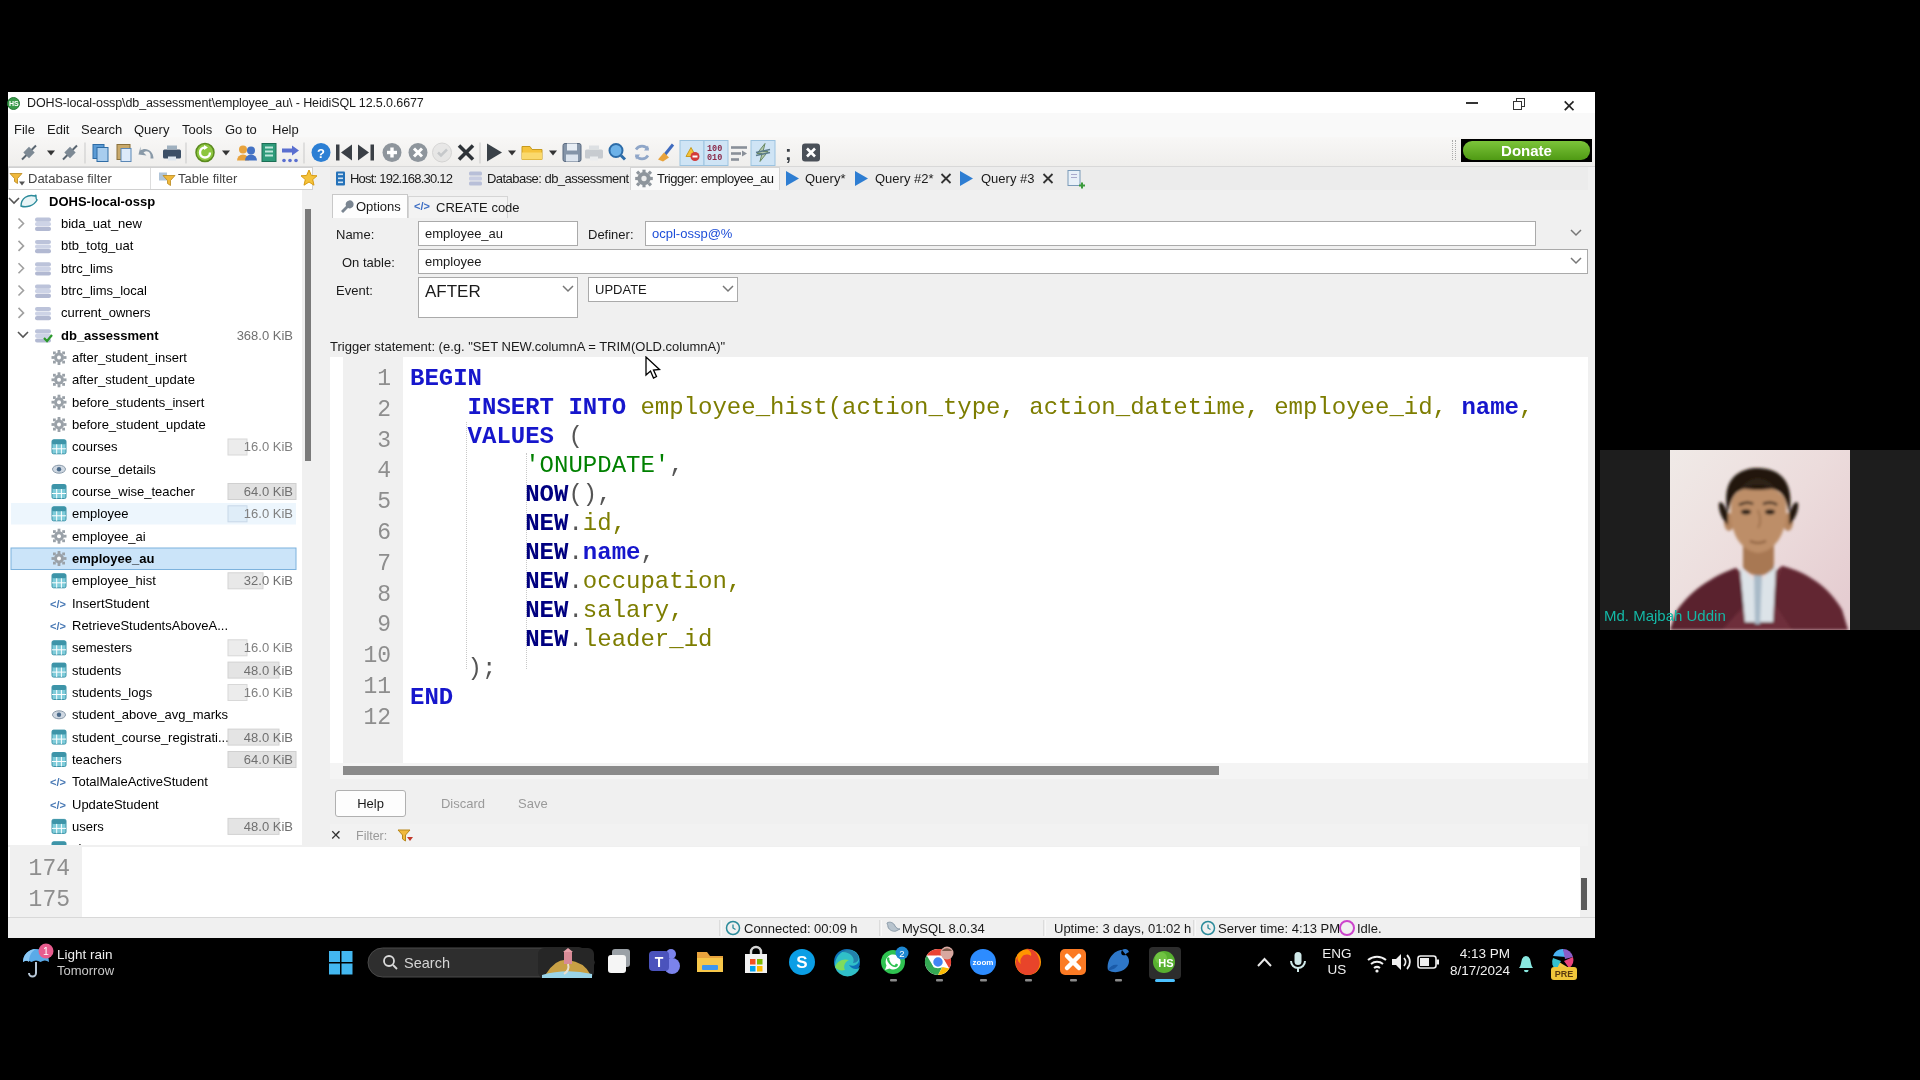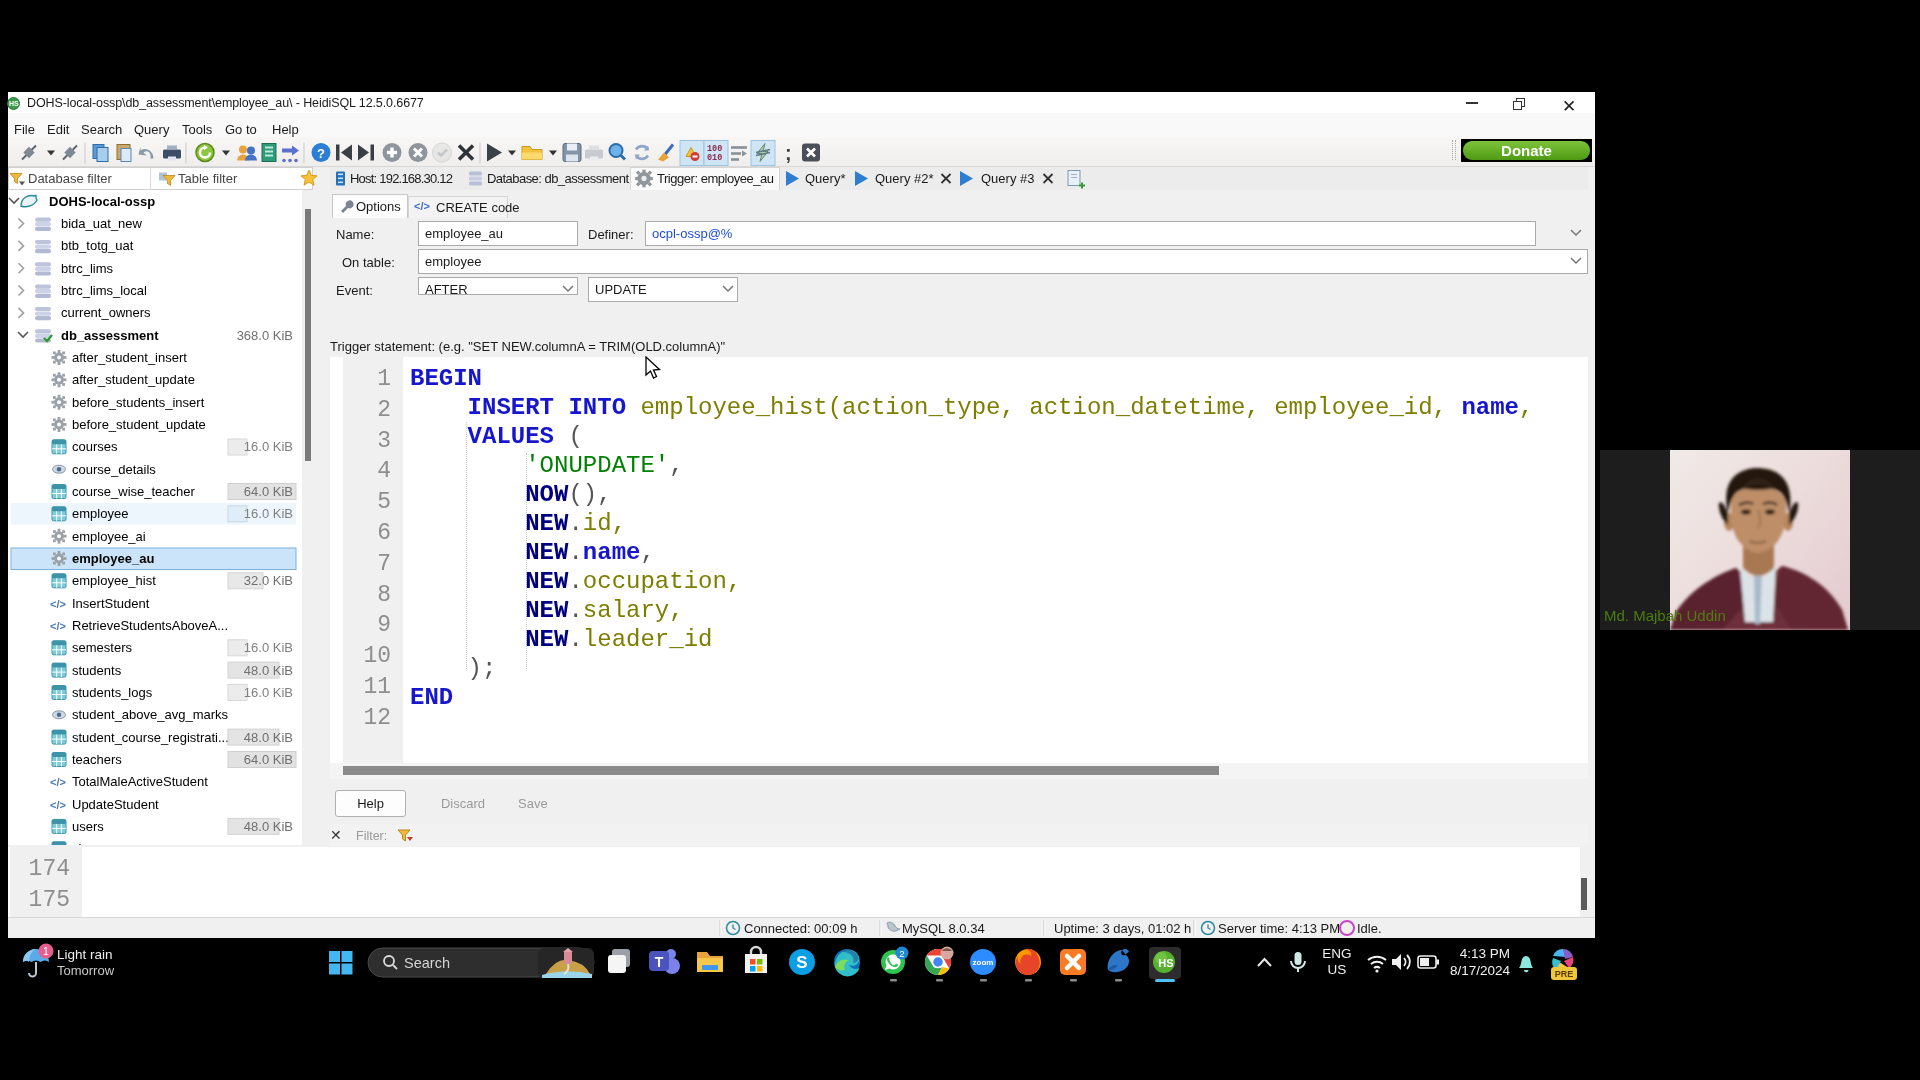--- a/index.html
+++ b/index.html
@@ -452,21 +452,21 @@
 
 <div class="a" style="left:418px;top:221px;width:160px;height:25px;background:#fff;border:1px solid #aaa;font-size:13px;color:#1a1a1a;padding:4px 6px;">employee_au</div>
 <div class="a" style="left:645px;top:221px;width:891px;height:25px;background:#fff;border:1px solid #aaa;font-size:13px;color:#1d4ed8;padding:4px 6px;">ocpl-ossp@%</div>
 <svg class="a" style="left:1570px;top:229px;" width="12" height="8">
     <path d="M 1 1 l 5 5 l 5 -5" stroke="#777" stroke-width="1.5" fill="none"></path>
   </svg>
 <div class="a" style="left:418px;top:249px;width:1170px;height:25px;background:#fff;border:1px solid #aaa;font-size:13px;color:#1a1a1a;padding:4px 6px;">employee</div>
 <svg class="a" style="left:1570px;top:257px;" width="12" height="8">
     <path d="M 1 1 l 5 5 l 5 -5" stroke="#777" stroke-width="1.5" fill="none"></path>
   </svg>
-<div class="a" style="left:418px;top:277px;width:160px;height:18px;background:#fff;border:1px solid #aaa;font-size:13px;color:#1a1a1a;padding:4px 6px;">AFTER</div>
+<div class="a" style="left:418px;top:277px;width:160px;height:41px;background:#fff;border:1px solid #aaa;font-size:17px;color:#1a1a1a;padding:4px 6px;">AFTER</div>
 <svg class="a" style="left:562px;top:285px;" width="12" height="8">
     <path d="M 1 1 l 5 5 l 5 -5" stroke="#777" stroke-width="1.5" fill="none"></path>
   </svg>
 <div class="a" style="left:588px;top:277px;width:150px;height:25px;background:#fff;border:1px solid #aaa;font-size:13px;color:#1a1a1a;padding:4px 6px;">UPDATE</div>
 <svg class="a" style="left:722px;top:285px;" width="12" height="8">
     <path d="M 1 1 l 5 5 l 5 -5" stroke="#777" stroke-width="1.5" fill="none"></path>
   </svg>
 
 <div class="a" style="left:330px;top:339px;font-size:13px;color:#1a1a1a;">Trigger statement: (e.g. "SET NEW.columnA = TRIM(OLD.columnA)"</div>
 
@@ -763,13 +763,13 @@
       <ellipse cx="100" cy="62" rx="5" ry="2.4" fill="#1d140e"></ellipse>
 <path d="M 69 55 c 5 -3 11 -3 14 -1 M 93 54 c 5 -2 11 -2 14 1" stroke="#241810" stroke-width="2.4" fill="none"></path>
 
 <path d="M 58 64 C 50 28 70 18 88 18 C 106 18 126 28 119 64 C 117 52 114 44 108 41 C 102 37 96 40 88 40 C 80 40 74 37 69 41 C 63 44 60 52 58 64 Z" fill="#201510"></path>
 <path d="M 58 64 C 55 56 52 50 49 53 C 48 60 52 70 58 75 Z" fill="#201510"></path>
 <path d="M 119 64 C 122 56 125 50 128 53 C 129 60 125 70 119 75 Z" fill="#201510"></path>
 
 <path d="M 69 41 C 76 36 84 35 88 35 C 92 35 100 36 108 41 C 104 34 94 28 88 28 C 82 28 72 34 69 41 Z" fill="#2e2015"></path>
 </g>
 </svg>
-<div class="a" style="left:1604px;top:607px;font-size:15px;color:#4d7c0f;">Md. Majbah Uddin</div>
+<div class="a" style="left:1604px;top:607px;font-size:15px;color:#14b8a6;">Md. Majbah Uddin</div>
 
 </body></html>

